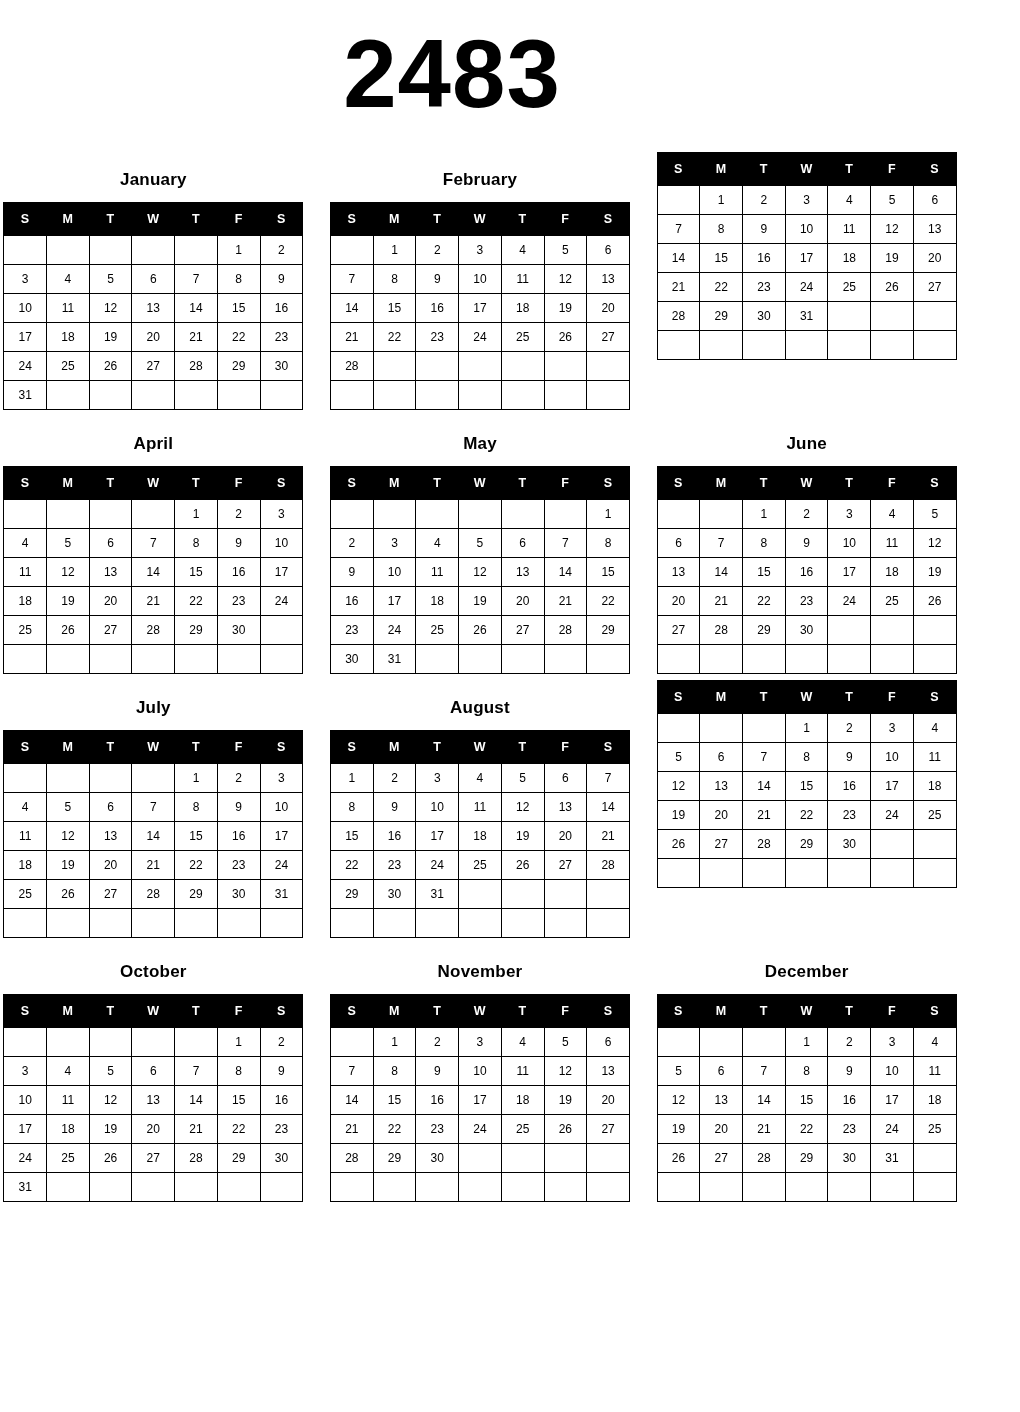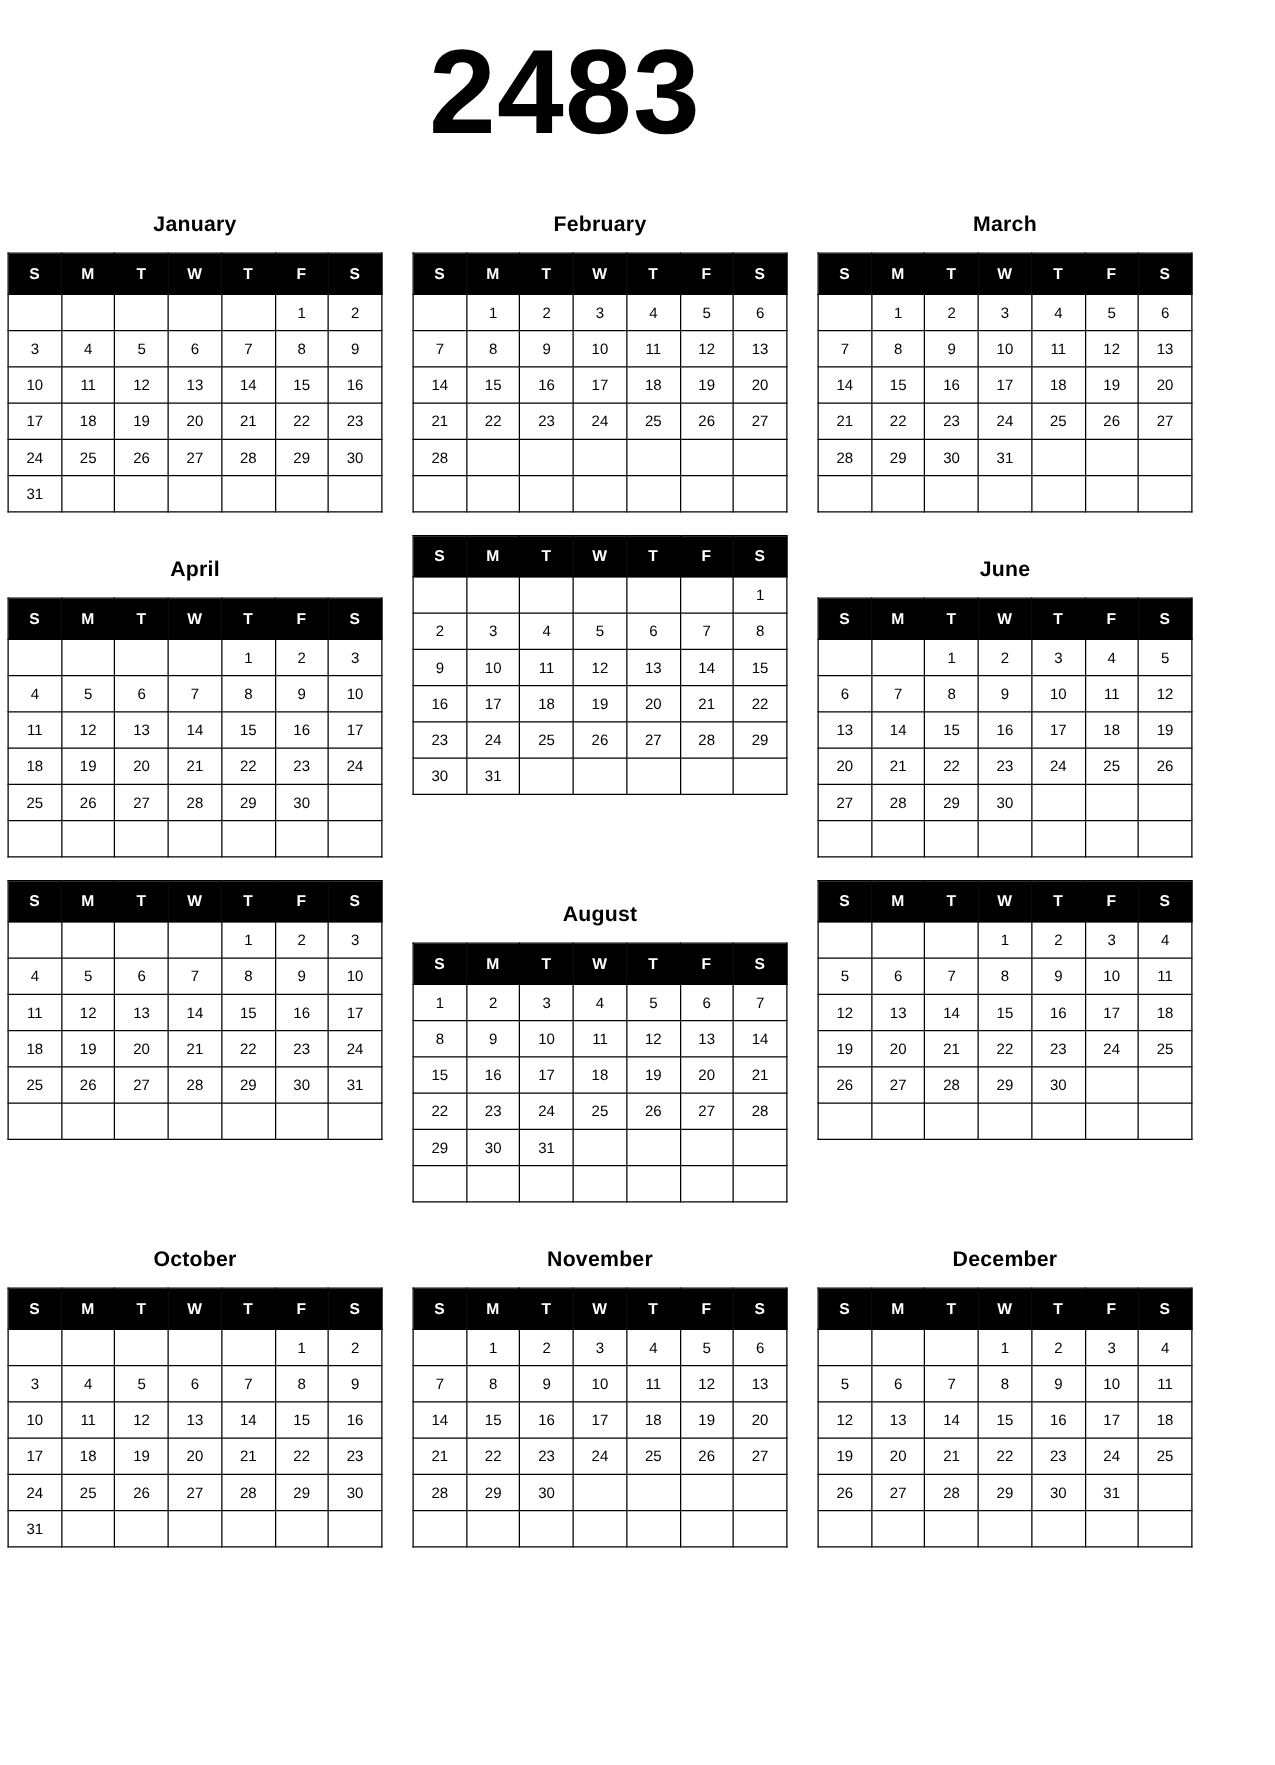--- a/index.html
+++ b/index.html
@@ -30,21 +30,20 @@
     color: #000000;
   }
   .months-grid {
     margin: 0 auto;
     width: 960px;
     padding-top: 30px;
     display: grid;
     grid-template-columns: repeat(3, 1fr);
     column-gap: 20px;
     row-gap: 0px;
-    gap: 12px;
   }
   .month {
     width: 300px;
     margin: 0 auto;
     padding-bottom: 6px;
   }
   .month-name {
     text-align: center;
     font-size: 17px;
     font-weight: bold;
@@ -224,21 +223,20 @@
               <td class="empty"></td>
               <td class="empty"></td>
               <td class="empty"></td>
               <td class="empty"></td>
               <td class="empty"></td>
             </tr>
           </tbody>
         </table>
       </div>
       <div class="month">
-        <div class="month-name">March</div>
         <table class="cal">
           <thead>
             <tr>
               <th>S</th>
               <th>M</th>
               <th>T</th>
               <th>W</th>
               <th>T</th>
               <th>F</th>
               <th>S</th>
@@ -368,20 +366,21 @@
               <td class="empty"></td>
               <td class="empty"></td>
               <td class="empty"></td>
               <td class="empty"></td>
               <td class="empty"></td>
             </tr>
           </tbody>
         </table>
       </div>
       <div class="month">
+        <div class="month-name">May</div>
         <table class="cal">
           <thead>
             <tr>
               <th>S</th>
               <th>M</th>
               <th>T</th>
               <th>W</th>
               <th>T</th>
               <th>F</th>
               <th>S</th>
@@ -511,20 +510,21 @@
               <td class="empty"></td>
               <td class="empty"></td>
               <td class="empty"></td>
               <td class="empty"></td>
               <td class="empty"></td>
             </tr>
           </tbody>
         </table>
       </div>
       <div class="month">
+        <div class="month-name">July</div>
         <table class="cal">
           <thead>
             <tr>
               <th>S</th>
               <th>M</th>
               <th>T</th>
               <th>W</th>
               <th>T</th>
               <th>F</th>
               <th>S</th>

